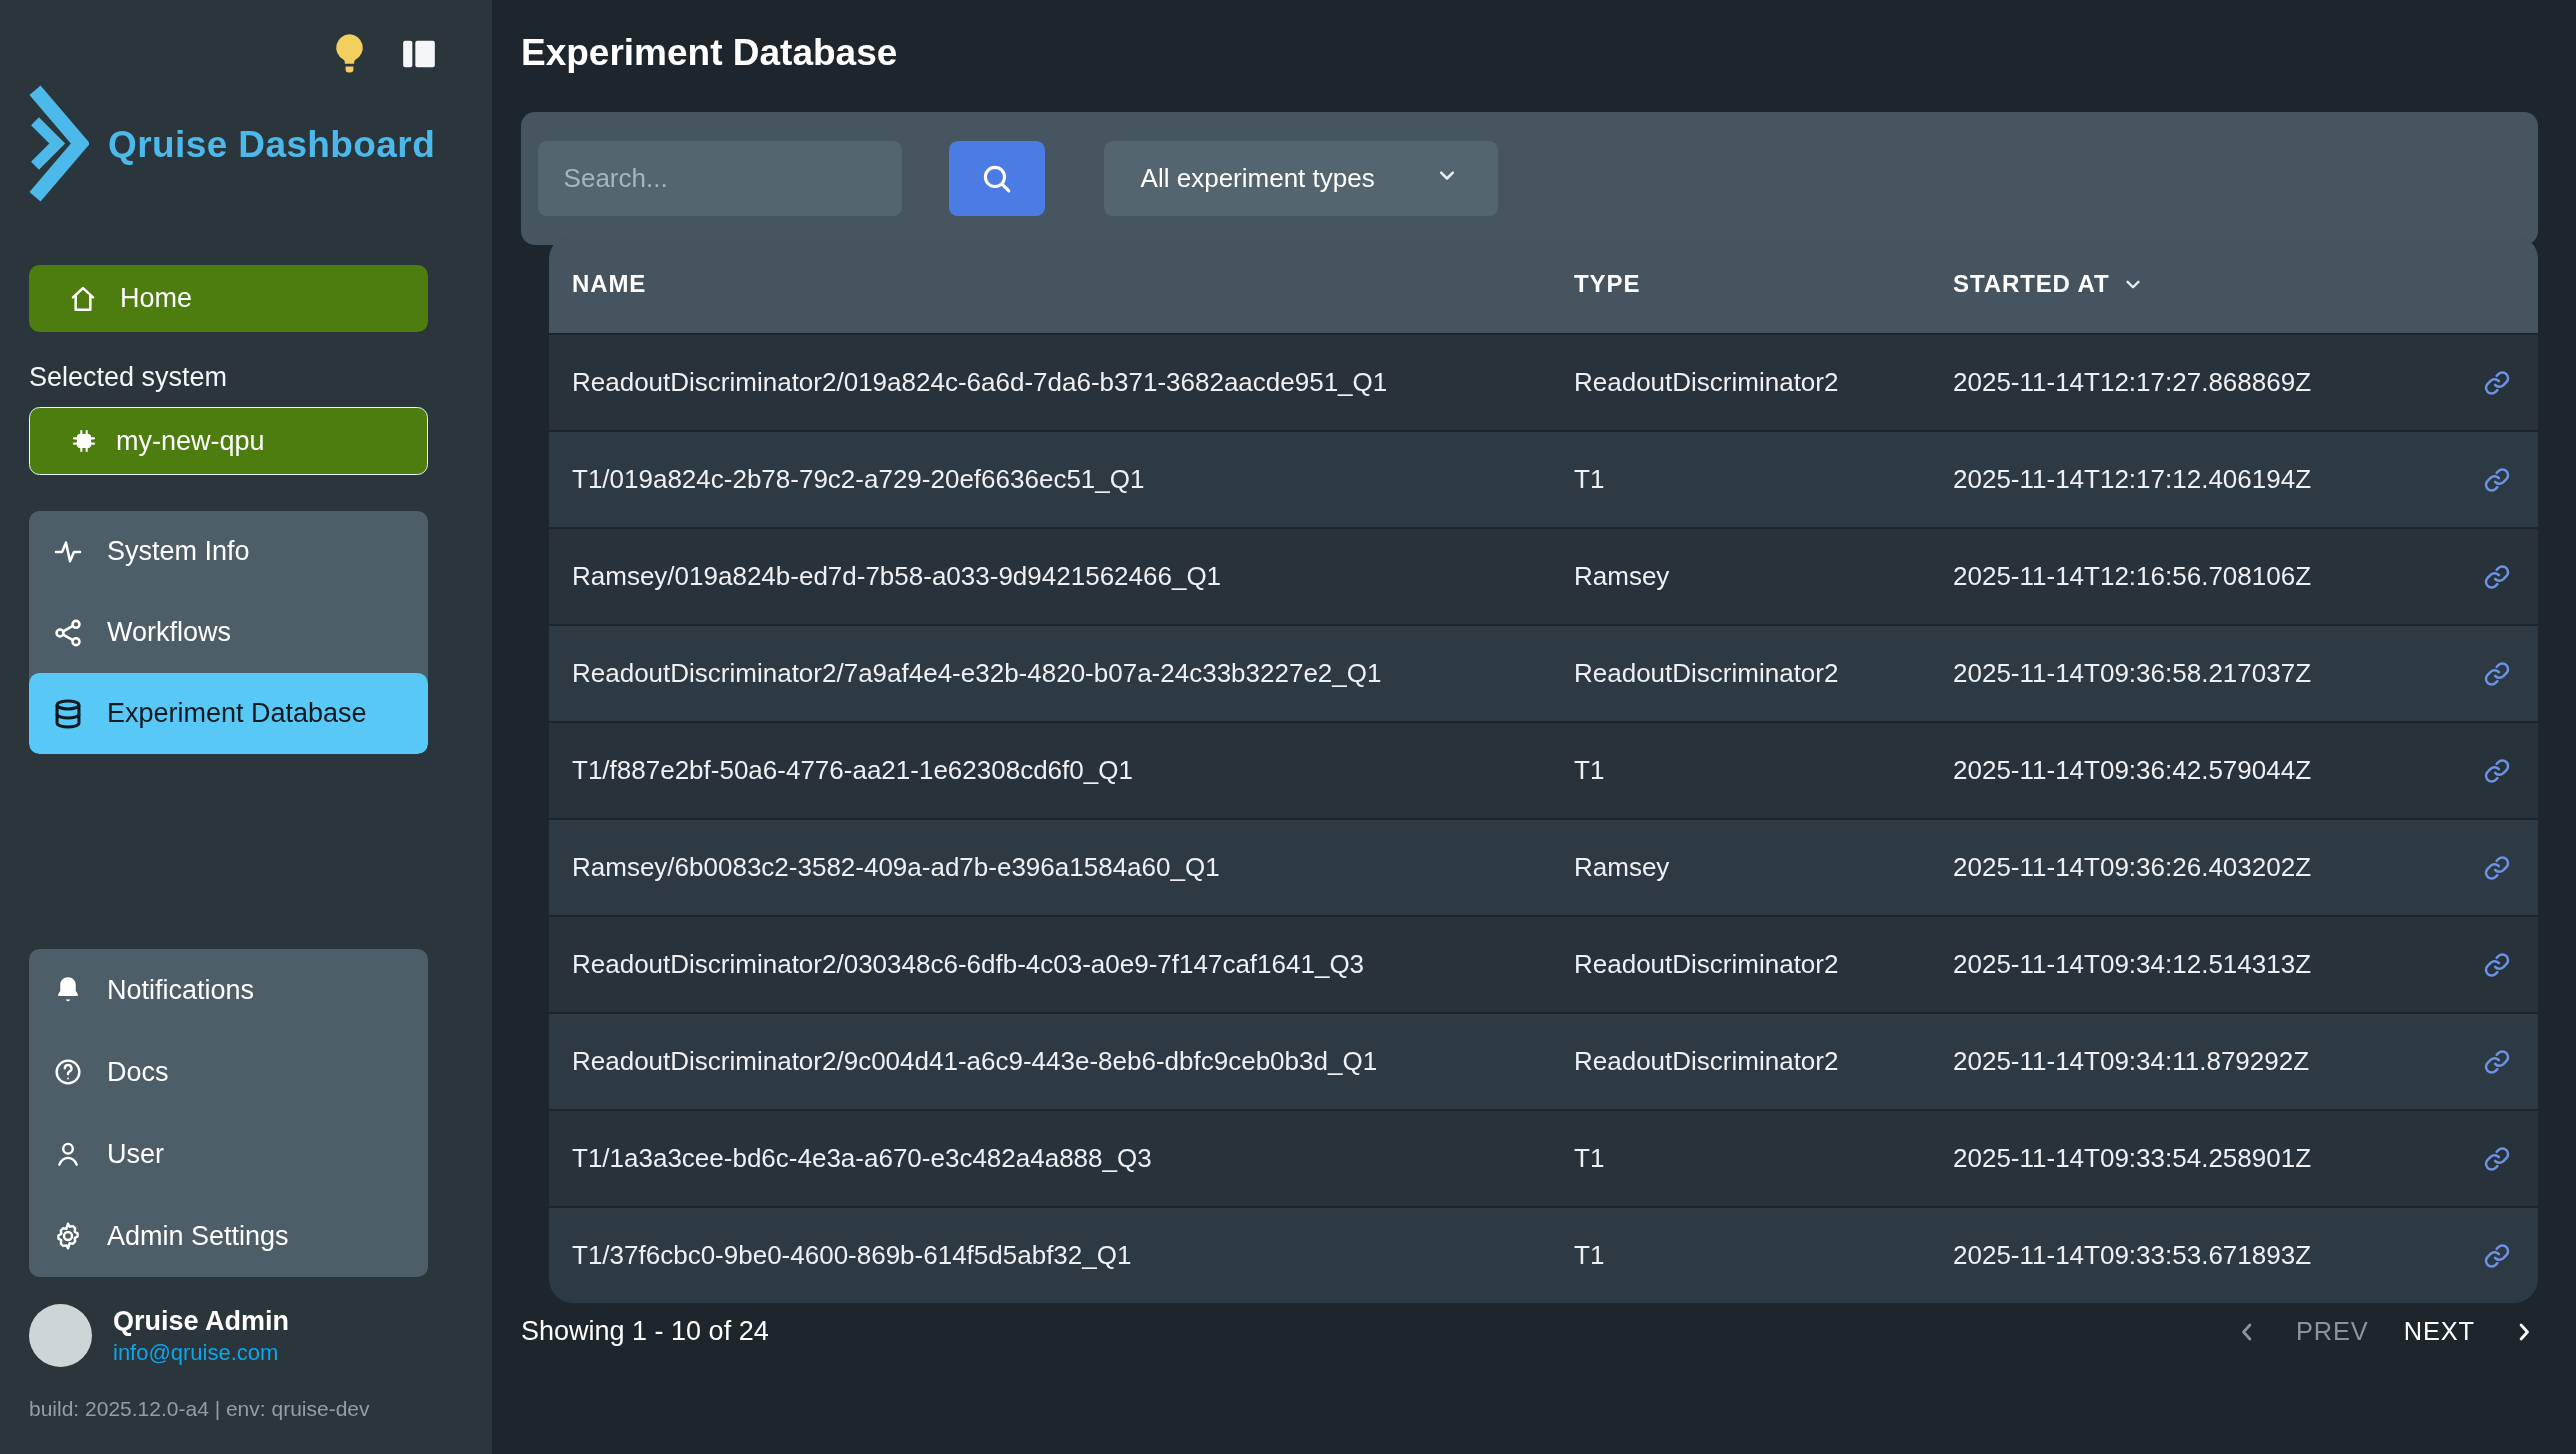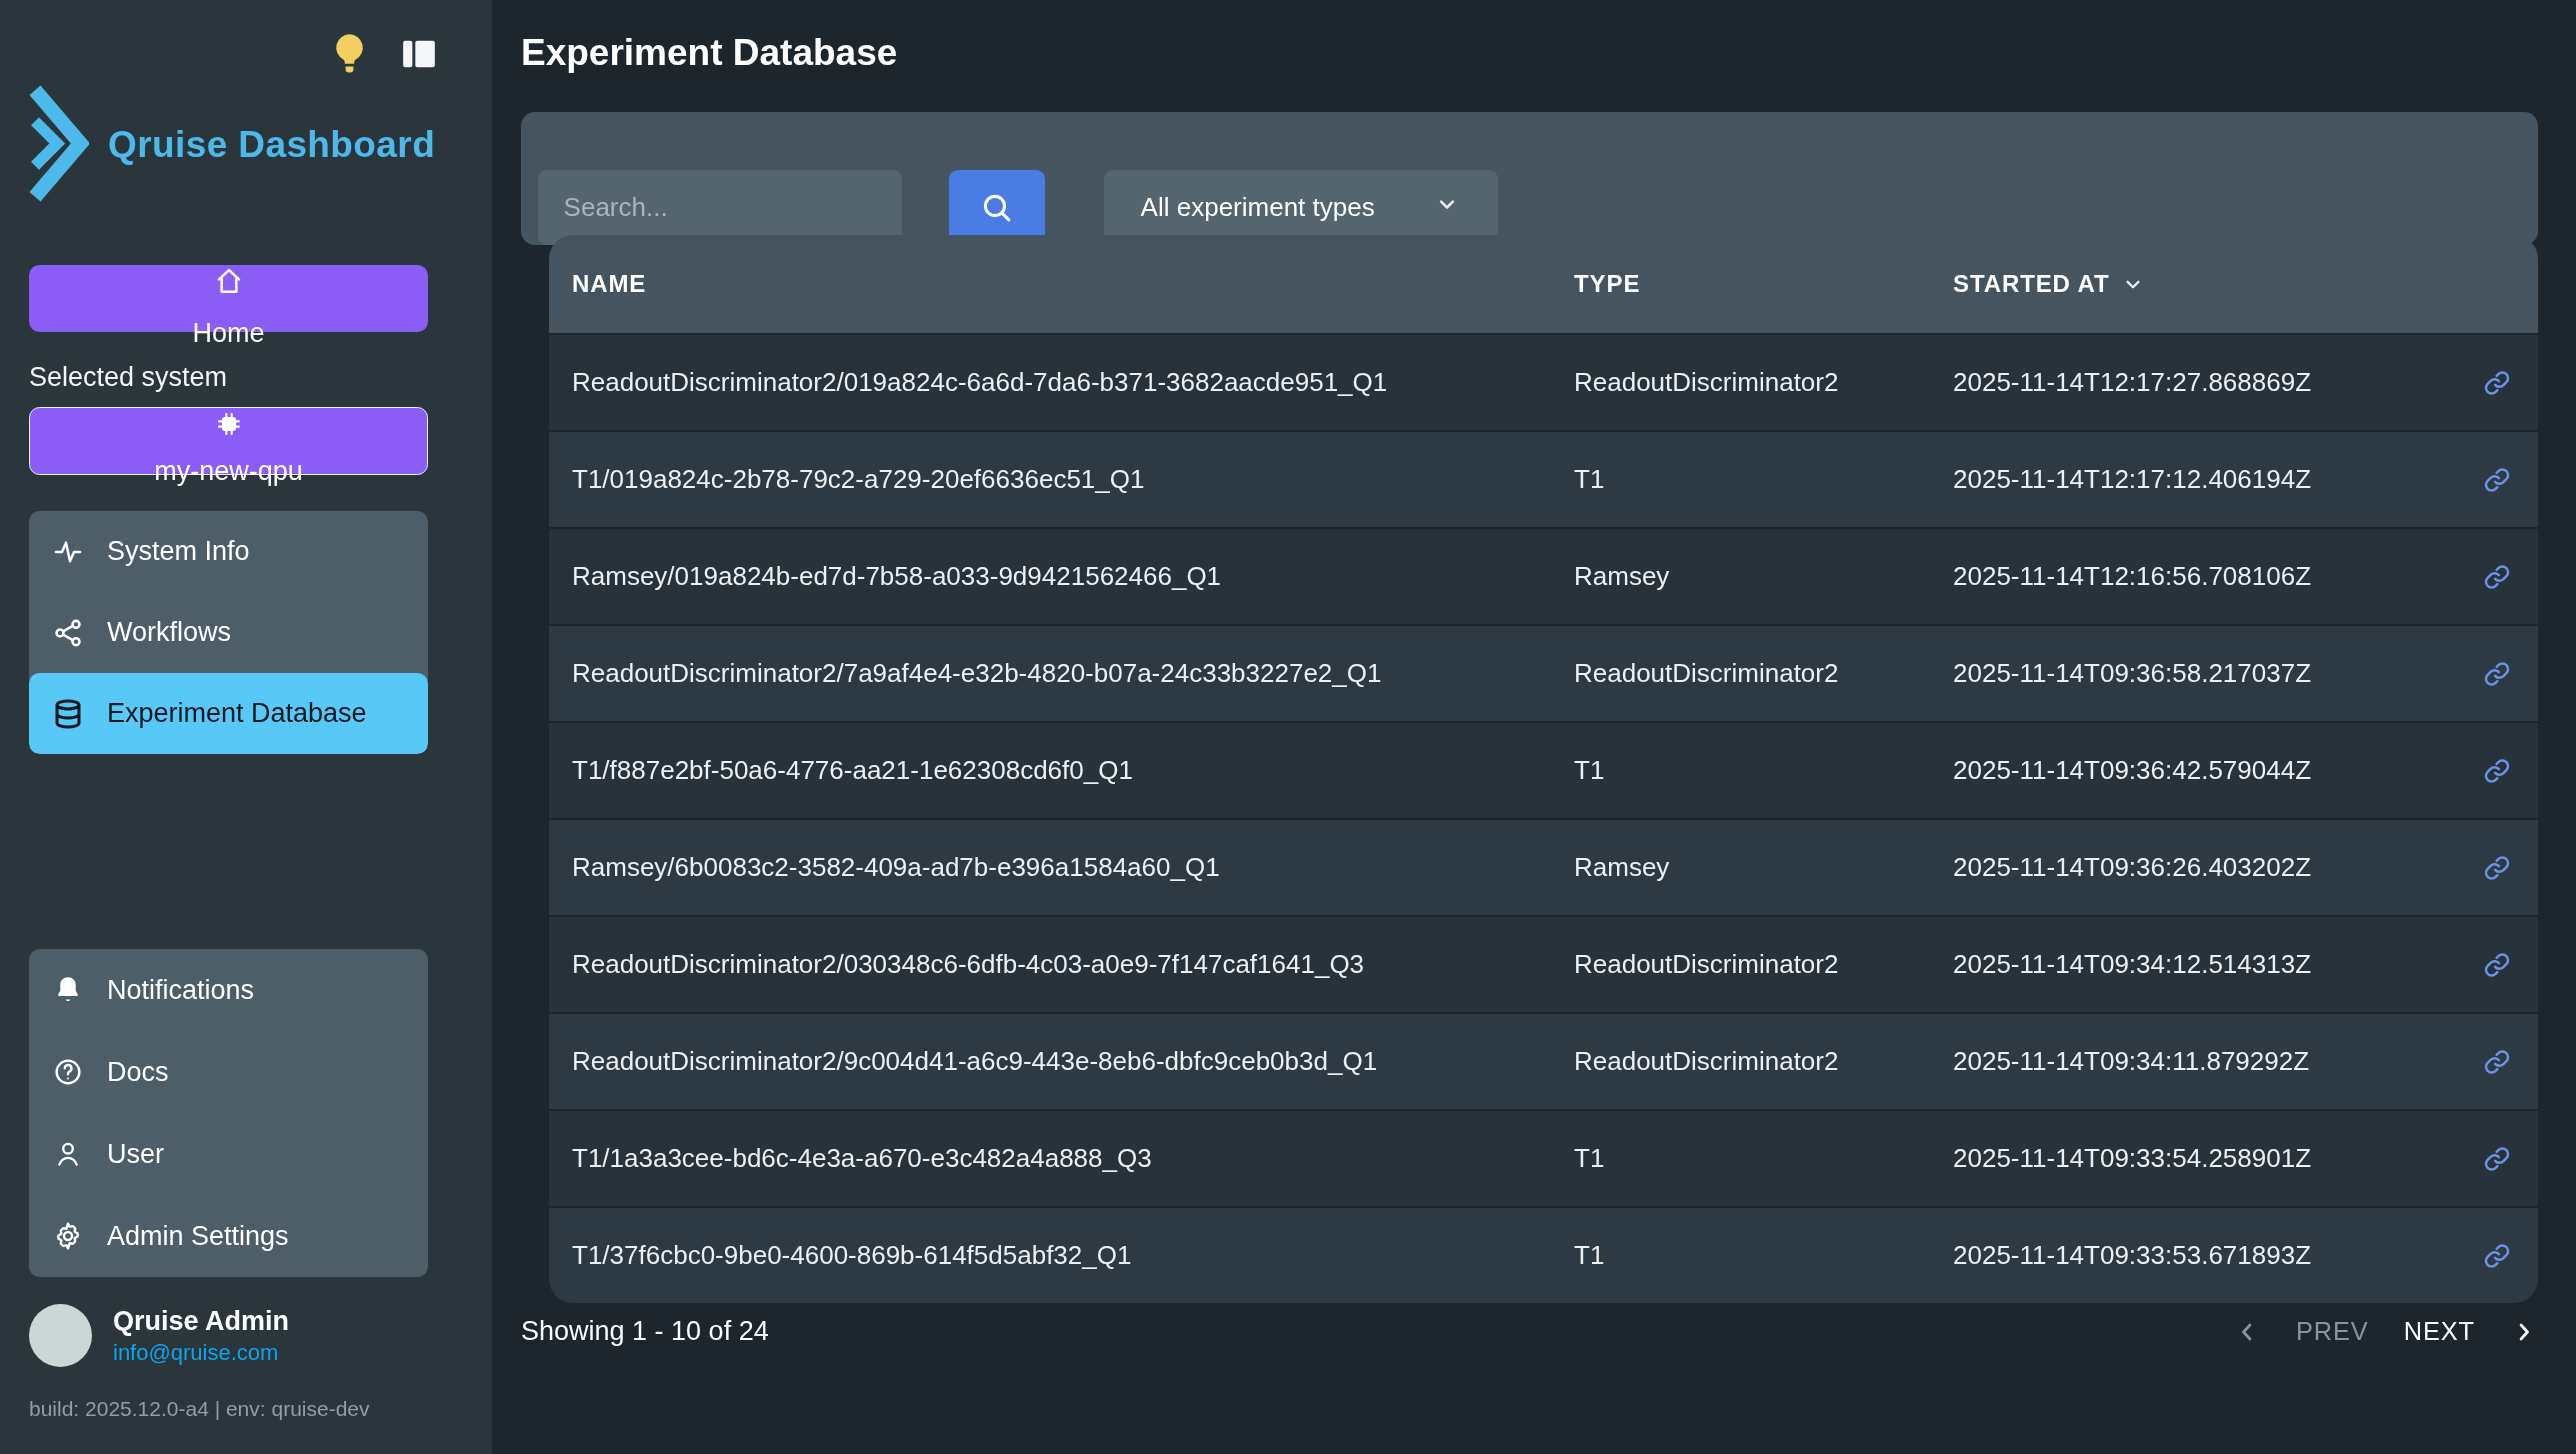--- a/index.html
+++ b/index.html
@@ -11,43 +11,43 @@
   
   .sidebar{width:492px;min-width:492px;height:100%;background:#2b353c;position:relative;box-sizing:border-box;}
   .top-icons{position:absolute;top:30px;right:53px;display:flex;align-items:center;gap:26px;}
   .top-icons .icon-btn{display:inline-flex;cursor:pointer;}
   .icon-lightbulb svg{width:47px;height:47px;color:var(--lightbulb-yellow);}
   .icon-panel svg{width:40px;height:40px;color:#f4f6f8;}
   .brand{position:absolute;top:83px;left:29px;display:flex;align-items:center;gap:19px;}
   .brand .logo svg{width:60px;height:121px;color:var(--brand-blue);}
   .brand-title{font-size:37px;font-weight:700;color:var(--brand-blue);letter-spacing:0.4px;}
   .side-btn{position:absolute;left:29px;width:399px;box-sizing:border-box;display:flex;align-items:center;
-    background:#8b5cf6;border:none;border-radius:10.5px;color:#fff;font-size:27px;
-    font-family:"Liberation Sans",sans-serif;padding:0 38px;gap:21px;cursor:pointer;text-align:left;flex-direction:column;}
+    background:#4d7c0f;border:none;border-radius:10.5px;color:#fff;font-size:27px;
+    font-family:"Liberation Sans",sans-serif;padding:0 38px;gap:21px;cursor:pointer;text-align:left;}
   .home-btn{top:265px;height:67px;}
   .sys-label{position:absolute;top:362px;left:29px;font-size:27px;font-weight:500;color:#f4f6f8;}
   .system-btn{top:407px;height:68px;border:1.8px solid #eef2f4;gap:16px;}
   .nav-icon{display:inline-flex;}
   .nav-icon svg{width:32px;height:32px;}
   .nav-group{position:absolute;left:29px;width:399px;background:#4d5e69;border-radius:10.5px;overflow:hidden;}
   .nav-primary{top:511px;}
   .nav-secondary{top:949px;}
   .nav-item{display:flex;align-items:center;gap:23px;padding:0 23px;height:81px;font-size:27px;color:#fff;cursor:pointer;}
   .nav-secondary .nav-item{height:82px;}
   .nav-item.active{background:var(--accent-blue);color:#0c1920;border-radius:10.5px;font-weight:500;}
   .user-row{position:absolute;top:1304px;left:29px;display:flex;align-items:center;gap:21px;}
   .avatar{width:63px;height:63px;border-radius:50%;background:#ccd6d6;}
   .user-name{font-size:27px;font-weight:700;line-height:1.25;}
   .user-email{font-size:22px;line-height:1.25;color:#0ea5e9;}
   .build{position:absolute;top:1397px;left:29px;font-size:21px;color:#929da5;}
   
   .main{flex:1;position:relative;height:100%;}
   .page-title{position:absolute;top:32px;left:29px;font-size:37px;font-weight:700;margin:0;}
   .toolbar{position:absolute;top:112px;left:29px;right:38px;height:133px;background:#46555f;border-radius:14px;
-    display:flex;align-items:flex-end;padding:0 16.6px;box-sizing:border-box;gap:32px;}
+    display:flex;align-items:center;padding:0 16.6px;box-sizing:border-box;gap:32px;}
   .search-input{width:364px;height:75px;background:#54656f;border:none;border-radius:8.8px;box-sizing:border-box;
     padding:0 26px;font-size:26px;color:#fff;font-family:"Liberation Sans",sans-serif;outline:none;}
   .search-input::placeholder{color:#a9b4bd;}
   .search-btn{margin-left:15px;width:96px;height:75px;background:var(--button-blue);border:none;border-radius:8.8px;
     display:flex;align-items:center;justify-content:center;cursor:pointer;}
   .search-btn svg{width:37px;height:37px;color:#fff;}
   .type-select{margin-left:27px;width:394px;height:75px;background:#54656f;border-radius:8.8px;box-sizing:border-box;
     display:flex;align-items:center;justify-content:space-between;padding:0 37px;font-size:26px;cursor:pointer;}
   .type-select .chev svg{width:28px;height:28px;color:#e8ecef;}
   .table{position:absolute;top:235px;left:29px;right:38px;border-radius:24px;overflow:hidden;margin-left:28px;}

